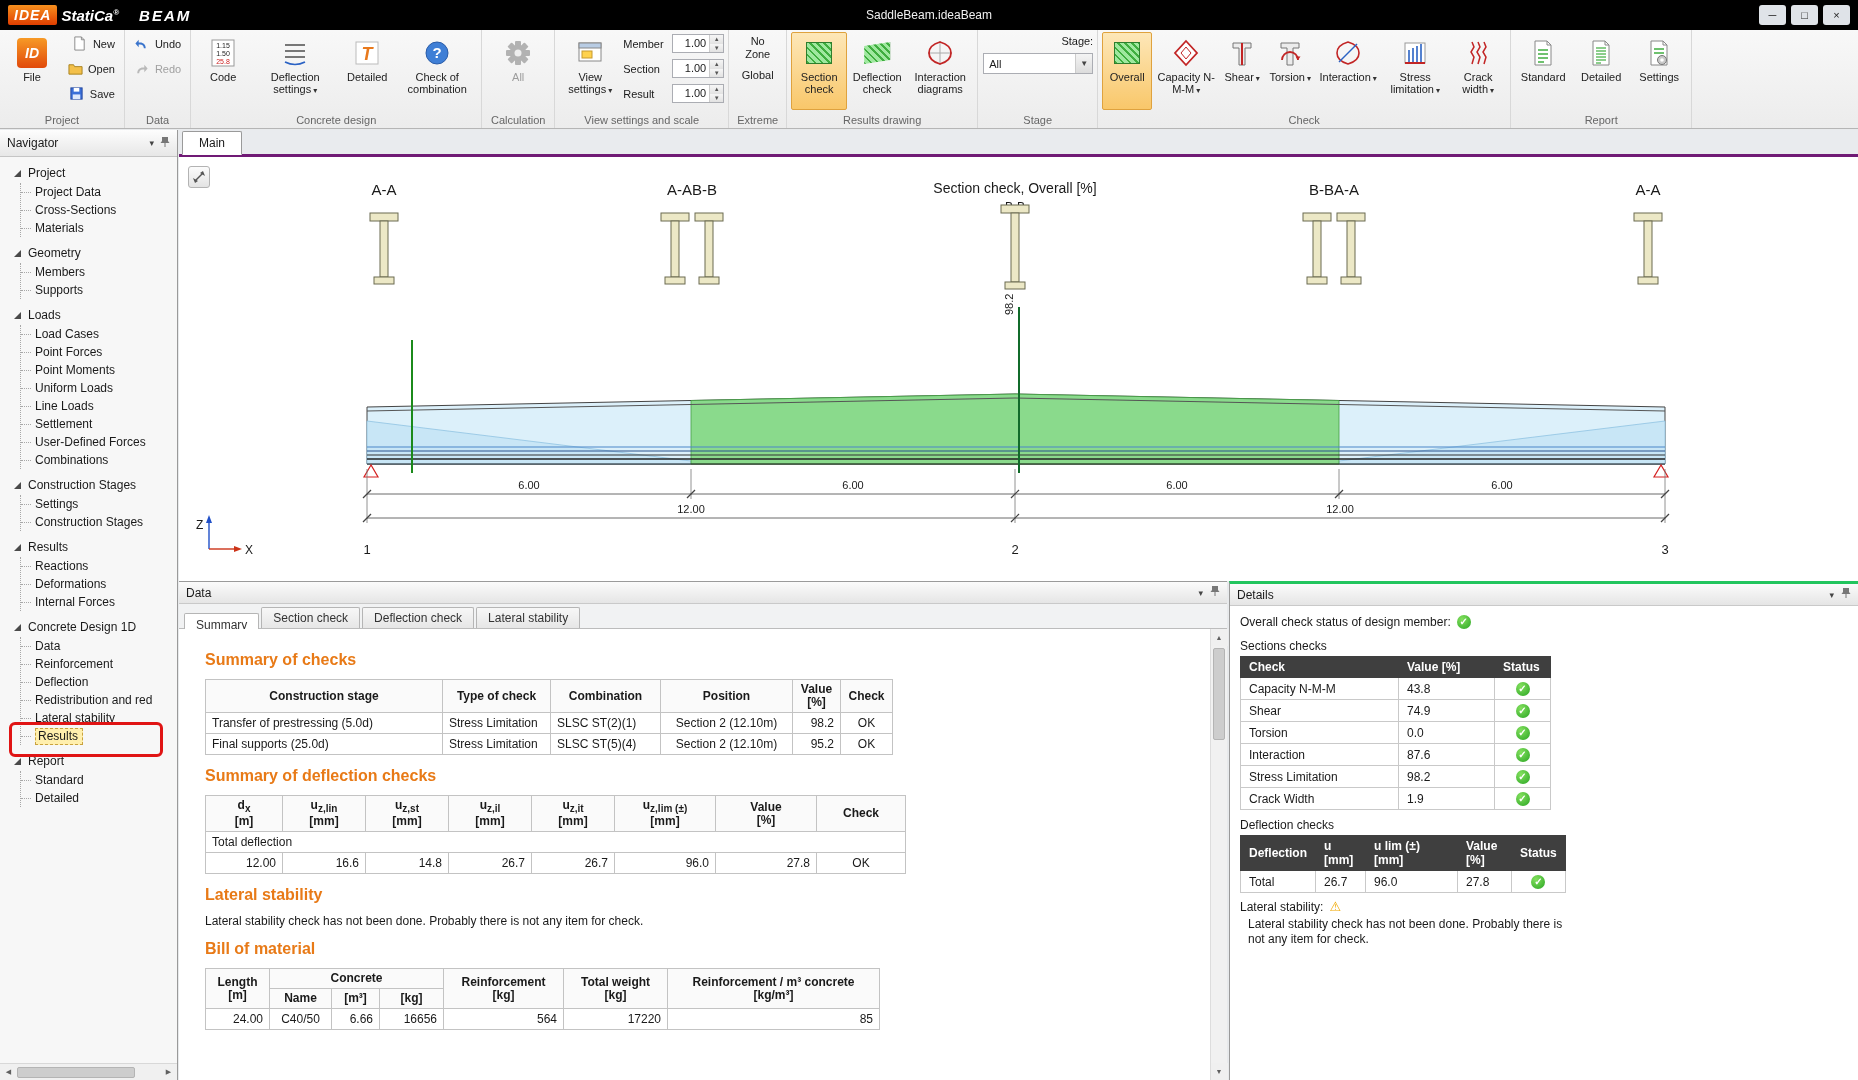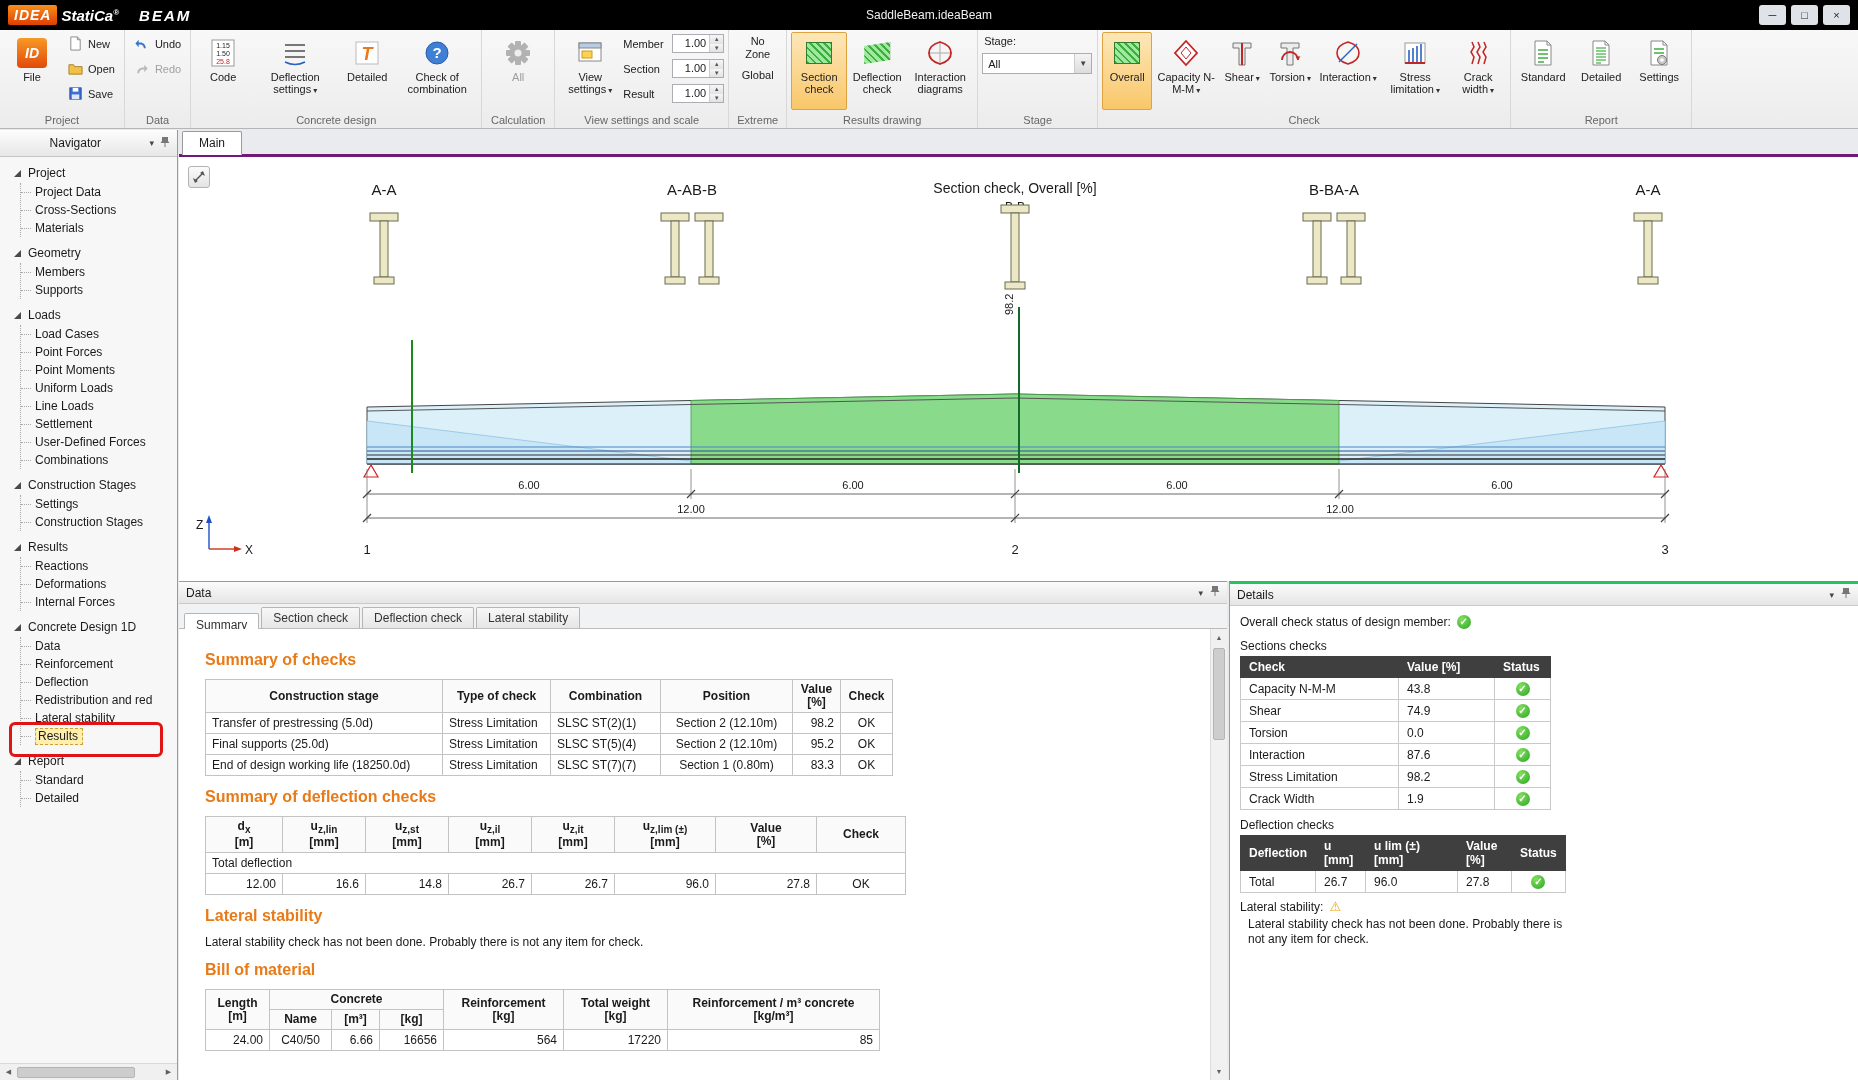--- a/index.html
+++ b/index.html
@@ -15,21 +15,21 @@
   .logo-reg { font-size:8px; vertical-align:super; }
   .product { font-style:italic; font-weight:bold; font-size:15px; margin-left:20px; letter-spacing:2px; }
   .doc-title { position:absolute; left:0; right:0; text-align:center; font-size:12px; color:#f0f0f0; }
   .win-btns { margin-left:auto; display:flex; gap:5px; margin-right:8px; z-index:2; }
   .win-btn { width:27px; height:20px; background:#dfe3e8; border-radius:3px; display:flex; align-items:center; justify-content:center; color:#222; font-size:11px; cursor:default; }
 
   
   #ribbon { position:absolute; top:30px; left:0; right:0; height:99px; background:linear-gradient(#f8f8f8,#ececec); border-bottom:1px solid #b5b5b5; display:flex; align-items:stretch; }
   .rgroup { display:flex; flex-direction:column; border-right:1px solid #d8d8d8; padding:2px 4px 0; }
   .rgroup-body { flex:1; display:flex; align-items:flex-start; gap:2px; }
-  .rgroup-body.col { flex-direction:column; align-items:flex-start; }
+  .rgroup-body.col { flex-direction:column; align-items:flex-end; }
   .rgroup-label { height:15px; text-align:center; font-size:11px; color:#666; line-height:14px; white-space:nowrap; padding:0 4px; }
   .bigbtn { width:56px; min-height:78px; display:flex; flex-direction:column; align-items:center; padding:5px 2px 2px; border:1px solid transparent; border-radius:2px; text-align:center; }
   .bigbtn .ic { width:30px; height:30px; margin-bottom:3px; display:flex; align-items:center; justify-content:center; }
   .bigbtn .lbl { font-size:11px; line-height:12px; color:#222; }
   .bigbtn.selected { background:linear-gradient(#fde7b8,#f9c76a); border-color:#dfa23e; }
   .bigbtn.disabled .lbl { color:#9d9d9d; }
   .caret { font-size:8px; margin-left:2px; color:#333; }
   .smallbtn { display:flex; align-items:center; gap:5px; height:23px; padding:0 5px; font-size:11px; color:#222; white-space:nowrap; }
   .smallbtn.disabled { color:#a0a0a0; }
   .ic16 { width:16px; height:16px; display:flex; align-items:center; justify-content:center; }
@@ -43,21 +43,21 @@
   .txtbtn { padding:3px 8px; font-size:11px; text-align:center; line-height:13px; color:#222; }
   .stage-caption { font-size:11px; margin:3px 0 4px 2px; }
   .combo { width:110px; height:21px; border:1px solid #abadb3; background:#fff; display:flex; align-items:center; }
   .combo .cval { flex:1; padding:0 5px; font-size:11px; }
   .combo .cbtn { width:17px; height:100%; background:linear-gradient(#f4f4f4,#dcdcdc); border-left:1px solid #ccc; font-size:8px; display:flex; align-items:center; justify-content:center; color:#444; }
   .hatch { width:26px; height:22px; background:repeating-linear-gradient(45deg,#3fae3f 0 2px,#9fe89f 2px 5px); border:1px solid #2e7e2e; }
   .hatch.slope { clip-path:polygon(0 18%,100% 0,100% 82%,0 100%); border:none; outline:1px solid #2e7e2e; }
 
   
   #navigator { position:absolute; top:130px; left:0; width:178px; bottom:0; background:#f7f7f7; border-right:1px solid #9a9a9a; }
-  #nav-header { height:27px; background:linear-gradient(#fdfdfd,#e7e7e7); border-bottom:1px solid #c5c5c5; display:flex; align-items:center; padding:4px 7px; gap:6px;text-align:center; }
+  #nav-header { height:27px; background:linear-gradient(#fdfdfd,#e7e7e7); border-bottom:1px solid #c5c5c5; display:flex; align-items:center; padding:4px 7px; gap:6px; }
   #nav-header .ph-title { flex:1; font-size:12px; }
   #nav-tree { position:absolute; top:27px; left:0; right:0; bottom:17px; overflow:hidden; padding:6px 0 0 0; }
   .nav-section { display:flex; align-items:center; gap:7px; padding:3px 4px 3px 14px; font-size:12px; margin-top:6px; }
   .nav-section:first-child { margin-top:0; }
   .tri { width:0; height:0; border-left:7px solid transparent; border-bottom:7px solid #4a4a4a; }
   .nav-items { margin-left:20px; border-left:1px dotted #a8a8a8; }
   .nav-item { position:relative; padding:2px 4px 2px 14px; font-size:12px; white-space:nowrap; }
   .nav-item::before { content:""; position:absolute; left:0; top:50%; width:10px; border-top:1px dotted #a8a8a8; }
   .nav-item.selected > span { background:#ffefad; border:1px dashed #c9a23e; padding:0 4px 1px 2px; }
   .nav-item.selected::after { content:""; position:absolute; left:-12px; top:-5px; width:148px; height:29px; border:3px solid #e01414; border-radius:6px; pointer-events:none; }
@@ -756,28 +756,20 @@
               <td class="c">OK</td>
             </tr>
             <tr>
               <td class="l">Final supports (25.0d)</td>
               <td class="l">Stress Limitation</td>
               <td class="l">SLSC ST(5)(4)</td>
               <td class="c">Section 2 (12.10m)</td>
               <td class="r">95.2</td>
               <td class="c">OK</td>
             </tr>
-            <tr>
-              <td class="l">End of design working life (18250.0d)</td>
-              <td class="l">Stress Limitation</td>
-              <td class="l">SLSC ST(7)(7)</td>
-              <td class="c">Section 1 (0.80m)</td>
-              <td class="r">83.3</td>
-              <td class="c">OK</td>
-            </tr>
           </tbody>
       </table>
 
       <div class="oheading">Summary of deflection checks</div>
       <table class="dt" id="def-table">
         <thead>
             <tr id="def-head">
               <th><span>d</span><sub>x</sub><br><span>[m]</span></th>
               <th><span>u</span><sub>z,lin</sub><br><span>[mm]</span></th>
               <th><span>u</span><sub>z,st</sub><br><span>[mm]</span></th>

